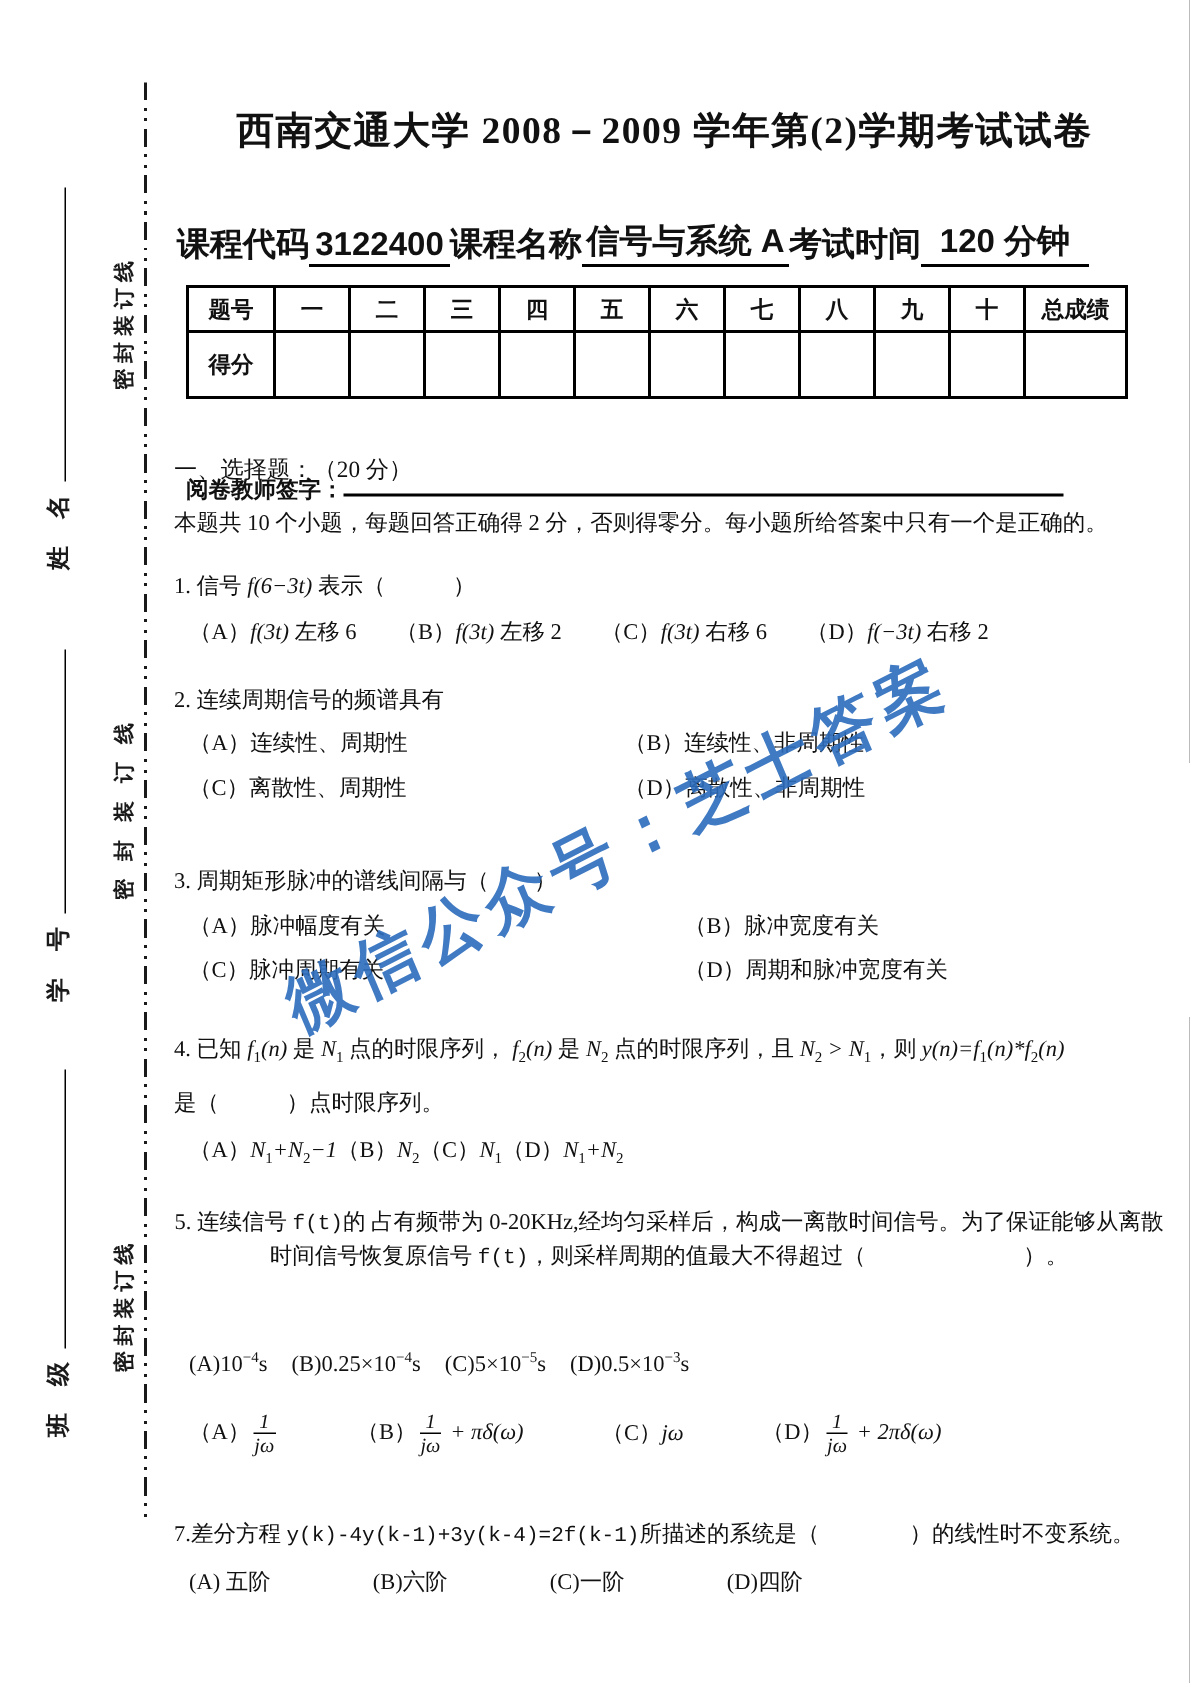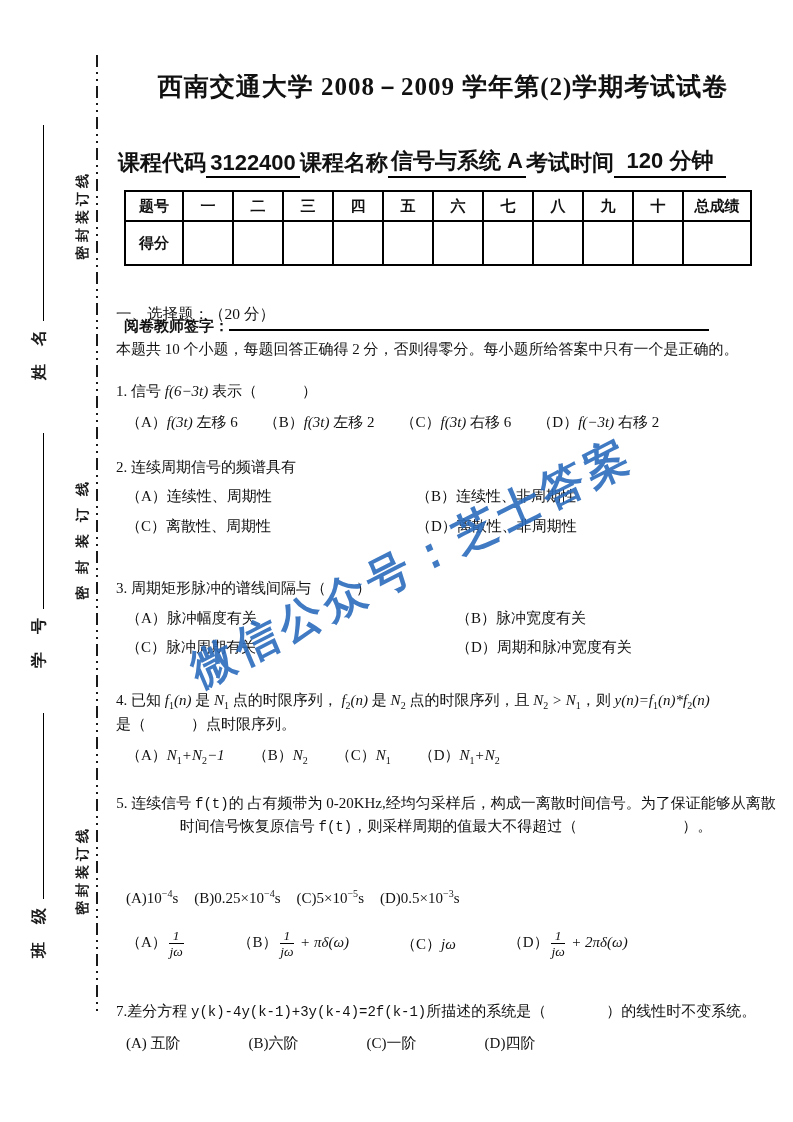--- a/index.html
+++ b/index.html
@@ -68,21 +68,21 @@
     font-weight:bold;font-size:15px;margin-top:40px;
   }
   .grader .sig{display:inline-block;width:480px;border-bottom:2px solid #000;height:1em;vertical-align:baseline;}
   
   .qarea{
     position:absolute;left:116px;top:302px;width:660px;
     font-size:15px;line-height:1.5;
   }
   .section-title{font-size:15.5px;}
   .intro{margin-top:13px;}
-  .question .stem{margin-top:0;}
+  .question .stem{margin-top:12px;}
   .question .stem + .stem{}
   .opts-row{display:flex;align-items:center;padding-left:10px;margin-top:9px;}
   .opts-grid{display:grid;padding-left:10px;margin-top:7px;row-gap:7px;}
   .opt{white-space:nowrap;}
   .math{font-style:italic;}
   .math sub, .msub sub{font-style:normal;font-size:10px;}
   .msub{font-style:italic;}
   sup{font-size:10px;}
   .mono{font-family:"Liberation Mono","DejaVu Sans Mono",monospace;font-size:14px;}
   .frac{display:inline-block;vertical-align:middle;text-align:center;font-style:italic;font-size:13.5px;line-height:1.15;margin:0 2px;}
@@ -192,21 +192,21 @@
           <div class="opts-grid" style="grid-template-columns: 330px auto;">
             <span class="opt"><span>（A）</span><span>脉冲幅度有关</span></span>
             <span class="opt"><span>（B）</span><span>脉冲宽度有关</span></span>
             <span class="opt"><span>（C）</span><span>脉冲周期有关</span></span>
             <span class="opt"><span>（D）</span><span>周期和脉冲宽度有关</span></span>
           </div>
         </div>
         <div class="question" style="margin-top: 30px;">
           <div class="stem"><span>4.  已知 </span><span class="msub">f<sub>1</sub></span><span class="math">(n)</span><span> 是 </span><span class="msub">N<sub>1</sub></span><span> 点的时限序列， </span><span class="msub">f<sub>2</sub></span><span class="math">(n)</span><span> 是 </span><span class="msub">N<sub>2</sub></span><span> 点的时限序列，且 </span><span class="msub">N<sub>2</sub></span><span class="math"> &gt; </span><span class="msub">N<sub>1</sub></span><span>，则 </span><span class="math">y(n)=</span><span class="msub">f<sub>1</sub></span><span class="math">(n)*</span><span class="msub">f<sub>2</sub></span><span class="math">(n)</span></div>
           <div class="stem"><span>是（　　　）点时限序列。</span></div>
-          <div class="opts-row" style="gap: 28px;">
+          <div class="opts-row" style="">
             <span class="opt"><span>（A）</span><span class="msub">N<sub>1</sub></span><span class="math">+</span><span class="msub">N<sub>2</sub></span><span class="math">−1</span></span>
             <span class="opt"><span>（B）</span><span class="msub">N<sub>2</sub></span></span>
             <span class="opt"><span>（C）</span><span class="msub">N<sub>1</sub></span></span>
             <span class="opt"><span>（D）</span><span class="msub">N<sub>1</sub></span><span class="math">+</span><span class="msub">N<sub>2</sub></span></span>
           </div>
         </div>
         <div class="question" style="margin-top: 24px; text-align: center;">
           <div class="stem"><span>5.  连续信号 </span><span class="mono">f(t)</span><span>的 占有频带为 0-20KHz,经均匀采样后，构成一离散时间信号。为了保证能够从离散时间信号恢复原信号 </span><span class="mono">f(t)</span><span>，则采样周期的值最大不得超过（　　　　　　　）。</span></div>
           <div class="opts-row" style="gap: 16px; margin-top: 48px;">
             <span class="opt"><span>(A)</span><span>10<sup>−4</sup></span><span>s</span></span>

